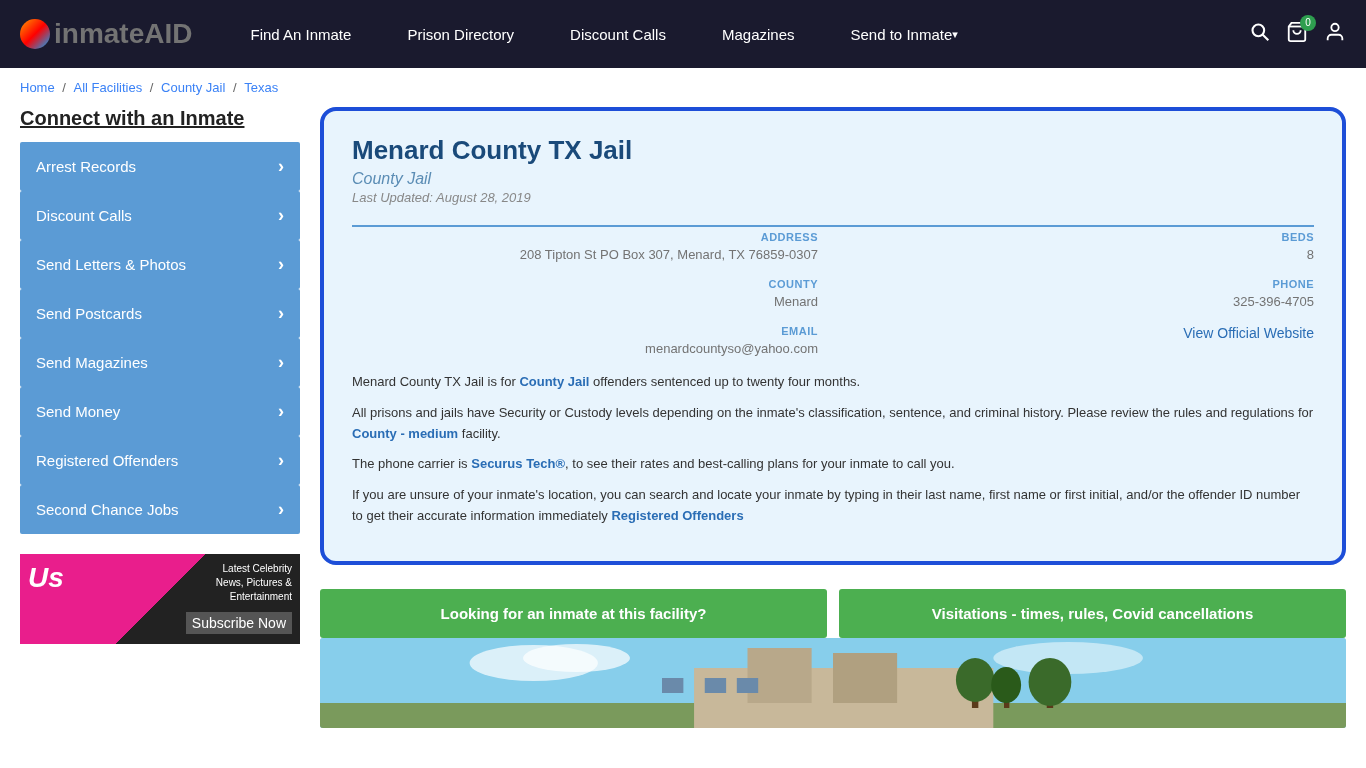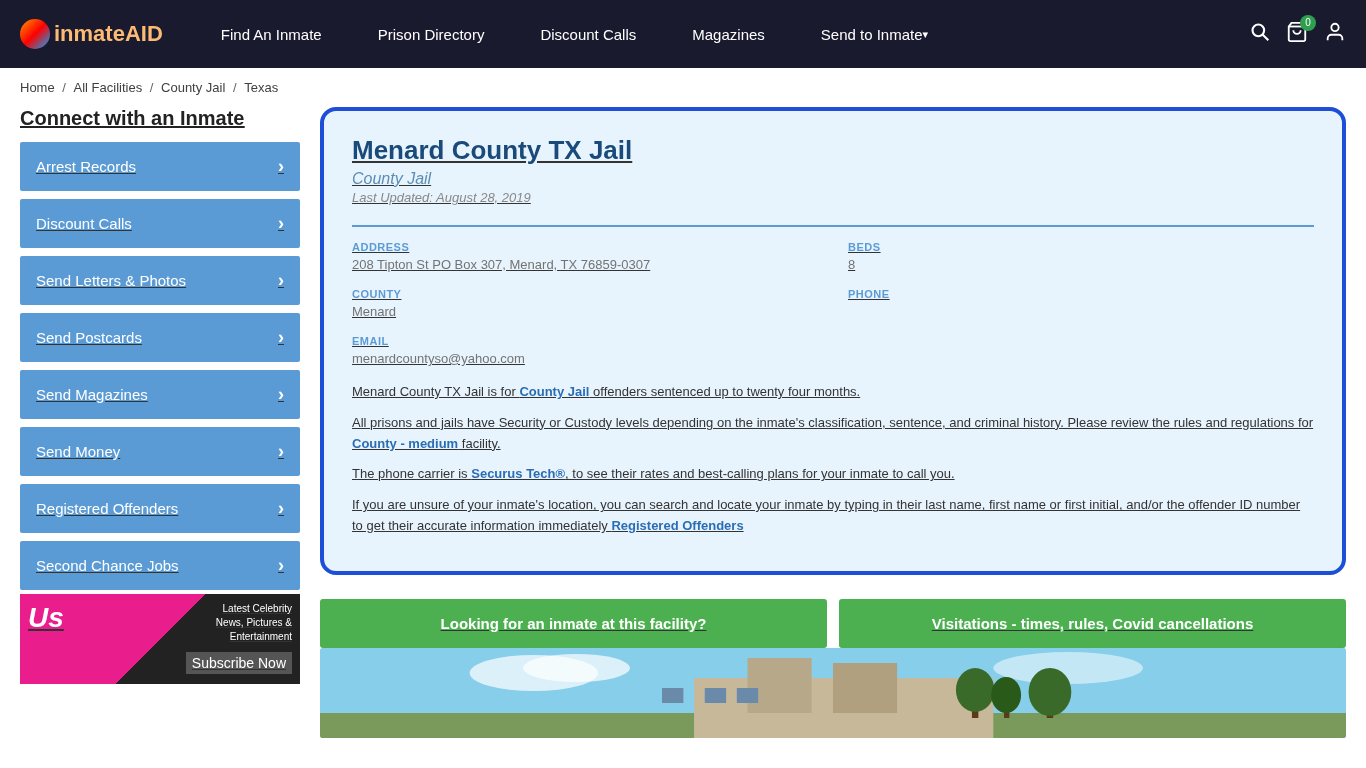--- a/index.html
+++ b/index.html
@@ -13,22 +13,22 @@
       padding: 0 20px;
       height: 68px;
       position: relative;
     }
     .logo {
       display: flex;
       align-items: center;
       margin-right: 30px;
     }
     .logo-text {
-      color: #fdba74;
-      font-size: 22px;
+      color: #737373;
+      font-size: 28px;
       font-weight: bold;
     }
     .logo-icon {
       display: inline-block;
       width: 30px;
       height: 30px;
       background: linear-gradient(135deg, #f90, #f00, #0af);
       border-radius: 50%;
       margin-right: 4px;
       position: relative;
@@ -81,65 +81,64 @@
       display: flex;
       align-items: center;
       justify-content: center;
     }
 
     
     .breadcrumb {
       padding: 12px 20px;
       font-size: 13px;
     }
-    .breadcrumb a { color: #404040; text-decoration: none; margin-top: 25px; }
+    .breadcrumb a { color: #3b82f6; text-decoration: none; margin-top: 25px; }
     .breadcrumb span { color: #666; margin: 0 4px; }
 
     
     .main-layout {
       display: flex;
       padding: 0 20px 20px 20px;
       gap: 20px;
-      text-decoration: underline;
     }
 
     
     .sidebar {
       width: 280px;
       flex-shrink: 0;
     }
     .sidebar-title {
       font-size: 20px;
       font-weight: bold;
       text-decoration: underline;
       margin-bottom: 12px;
       color: #222;
     }
     .sidebar-menu {
       display: flex;
       flex-direction: column;
-      gap: 8px;
+      gap: 0;
     }
     .sidebar-item {
       background: #5b9bd5;
       color: #fff;
       padding: 14px 16px;
       display: flex;
       align-items: center;
       justify-content: space-between;
       cursor: pointer;
       font-size: 15px;
       border-radius: 2px;
     }
     .sidebar-arrow {
       font-size: 18px;
       font-weight: bold;
     }
     .sidebar-ad {
-      margin-top: 4px;
+      margin-top: 20px;
       width: 280px;
       height: 90px;
       background: #e5e5e5;
       position: relative;
       overflow: hidden;
     }
     .sidebar-ad-inner {
       width: 100%;
       height: 100%;
       background: linear-gradient(135deg, #e91e8c 0%, #e91e8c 50%, #222 50%, #222 100%);
@@ -199,22 +198,23 @@
       font-size: 13px;
       color: #888;
       font-style: italic;
       margin-bottom: 20px;
     }
     .facility-info-grid {
       display: grid;
       grid-template-columns: 1fr 1fr;
       gap: 16px 30px;
       border-top: 2px solid #5b9bd5;
-      padding-top: 14px;
+      padding-top: 4px;
       margin-bottom: 16px;
+      text-align: right;
     }
     .info-label {
       font-size: 11px;
       font-weight: bold;
       color: #5b9bd5;
       letter-spacing: 0.5px;
       margin-bottom: 4px;
     }
     .info-value {
       font-size: 13px;
@@ -380,24 +380,28 @@
         <div>
           <div class="info-label">BEDS</div>
           <div class="info-value">8</div>
         </div>
         <div>
           <div class="info-label">COUNTY</div>
           <div class="info-value">Menard</div>
         </div>
         <div>
           <div class="info-label">PHONE</div>
+          <div class="info-value">325-396-4705</div>
         </div>
         <div>
           <div class="info-label">EMAIL</div>
           <div class="info-value">menardcountyso@yahoo.com</div>
+        </div>
+        <div>
+          <a class="info-link" href="#">View Official Website</a>
         </div>
       </div>
 
       <div class="facility-desc">
         <p>
           Menard County TX Jail is for <a href="#">County Jail</a> offenders sentenced up to twenty four months.
         </p>
         <p>
           All prisons and jails have Security or Custody levels depending on the inmate's classification, sentence, and criminal history. Please review the rules and regulations for <a href="#">County - medium</a> facility.
         </p>

